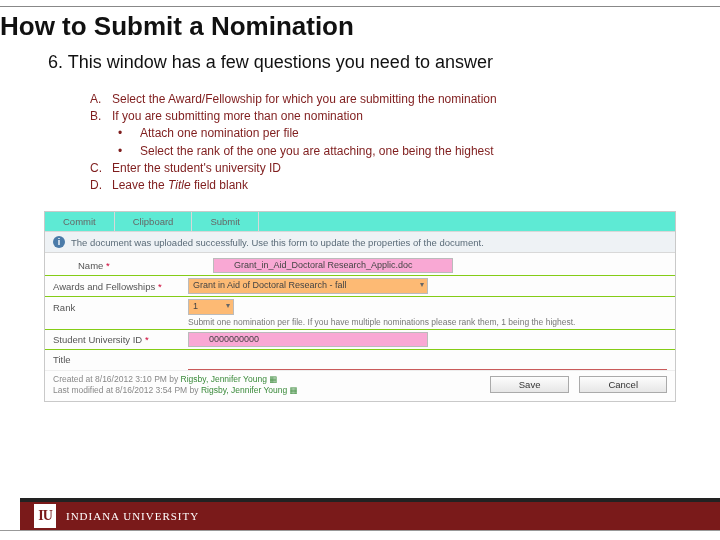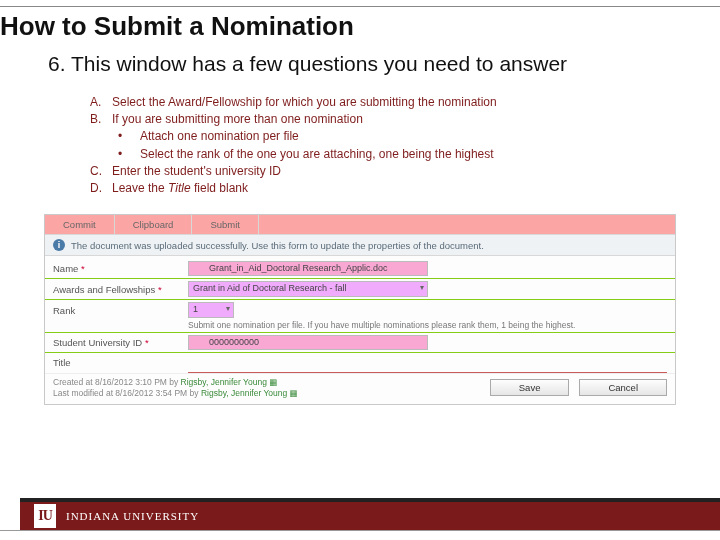--- a/index.html
+++ b/index.html
@@ -15,21 +15,21 @@
     border-top: 1px solid #888;
     margin: 6px 0 0 0;
   }
   .title {
     font-size: 26px;
     font-weight: bold;
     color: #111;
     margin: 4px 0 10px 0;
   }
   .step {
-    font-size: 21px;
+    font-size: 18px;
     color: #111;
     margin: 0 0 18px 48px;
   }
   .sublist {
     margin-left: 90px;
     font-size: 12px;
     color: #7f1d1d;
     line-height: 1.35;
   }
   .sublist .row { margin-bottom: 1px; }
@@ -40,21 +40,21 @@
 
   .screenshot {
     margin: 18px 44px 0 44px;
     border: 1px solid #c9c9c9;
     font-size: 9.5px;
     color: #555;
     background: #fdfdfd;
   }
   .tabs {
     display: flex;
-    background: #fca5a5;
+    background: #5eead4;
     border-bottom: 1px solid #d8d8d8;
   }
   .tab {
     padding: 4px 18px;
     border-right: 1px solid #d8d8d8;
     color: #666;
   }
   .banner {
     display: flex;
     align-items: center;
@@ -71,21 +71,21 @@
     font-weight: bold;
   }
   .form-body { padding: 2px 0; }
   .form-row {
     display: flex;
     align-items: center;
     border-top: 1px solid #84cc16;
     min-height: 20px;
     padding: 2px 8px;
   }
-  .form-row.first { border-top: none; }
+  .form-row.first { border-top: none; margin-left: 25px; }
   .form-label {
     width: 135px;
     color: #555;
     flex-shrink: 0;
   }
   .req { color: #c03; }
   .form-field {
     flex: 1;
     display: flex;
     align-items: center;
@@ -95,21 +95,21 @@
     border: 1px solid #bbb;
     background: #f9a8d4;
     height: 15px;
     padding: 1px 20px;
     font-size: 9px;
     color: #444;
     width: 240px;
   }
   .select {
     border: 1px solid #bbb;
-    background: #f0abfc;
+    background: #fdba74;
     height: 16px;
     padding: 1px 16px 1px 4px;
     font-size: 9px;
     color: #444;
     width: 240px;
     position: relative;
   }
   .select.thin { width: 46px; }
   .select::after {
     content: "▾";

